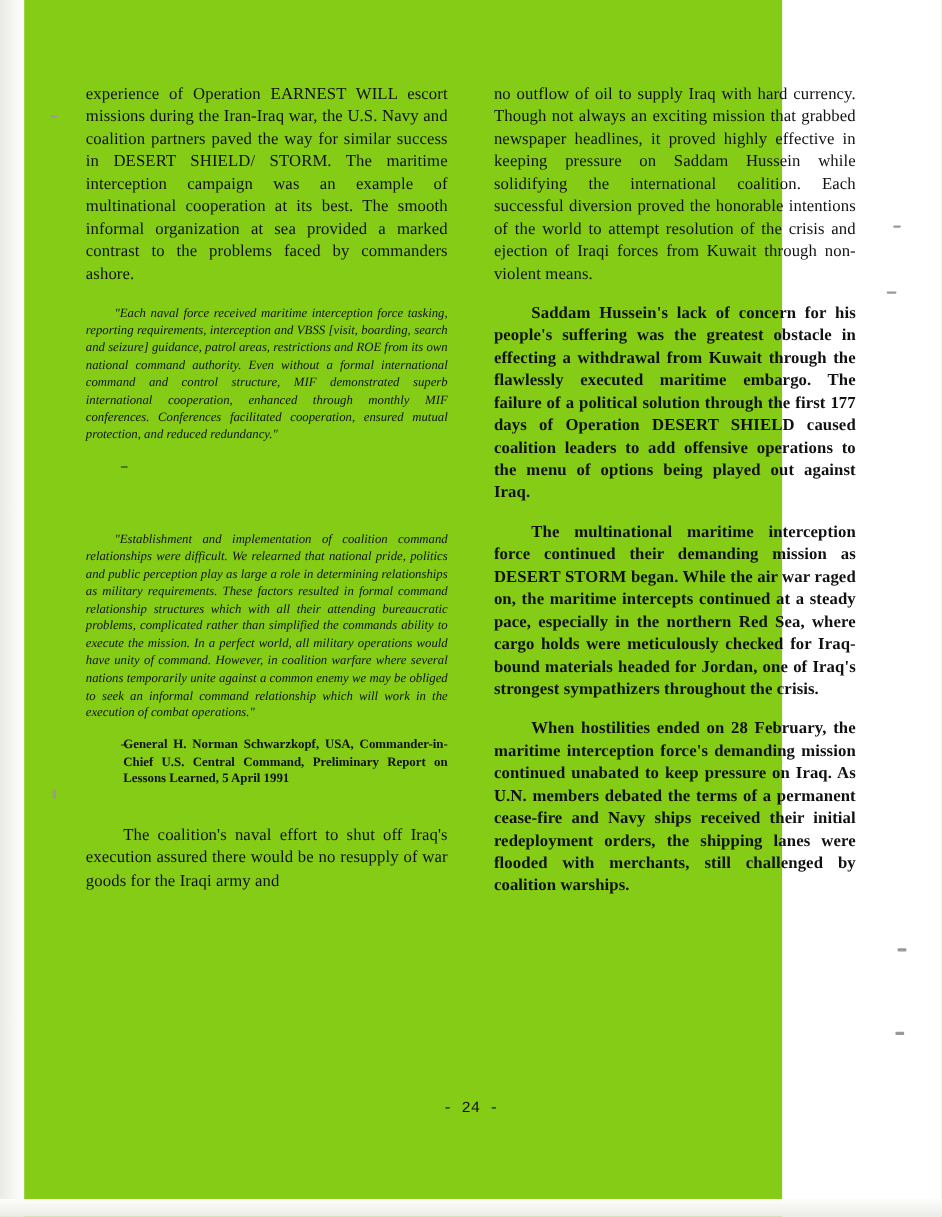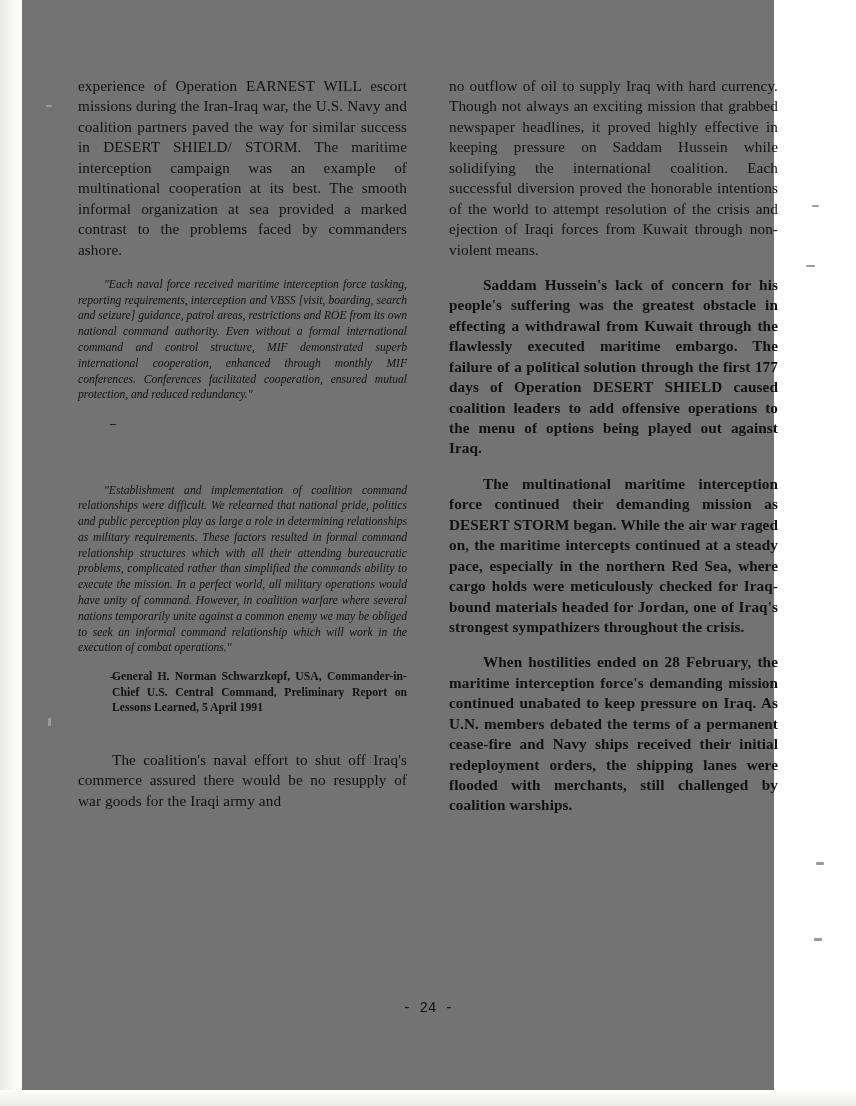--- a/index.html
+++ b/index.html
@@ -11,23 +11,23 @@
     width: 856px;
     height: 1106px;
     position: relative;
     font-family: "Liberation Serif", serif;
     color: #111;
     overflow: hidden;
   }
   .page {
     position: absolute;
     left: 0; top: 0;
-    width: 774px;
+    width: 711px;
     height: 1106px;
-    background: #737373;
+    background: #84cc16;
   }
   .scan-edge-left {
     position: absolute;
     left: 0; top: 0;
     width: 22px; height: 1106px;
     background: linear-gradient(to right, #e9e9e5 0%, #f7f7f4 60%, #fdfdfb 100%);
   }
   .scan-edge-bottom {
     position: absolute;
     left: 0; bottom: 0;
@@ -143,21 +143,21 @@
           <span class="lead">"Establishment and implementation of coalition command relationships were difficult. We relearned that national pride, politics and public perception play as large a role in determining relationships as military requirements. These factors resulted in formal command relationship structures which with all their attending bureaucratic problems, complicated rather than simplified the commands ability to execute the mission. In a perfect world, all military operations would have unity of command. However, in coalition warfare where several nations temporarily unite against a common enemy we may be obliged to seek an informal command relationship which will work in the execution of combat operations."</span>
         </div>
 
         <div class="attrib">
           <span class="dash">–</span>
           <span class="who">General H. Norman Schwarzkopf, USA, Commander-in-Chief U.S. Central Command, Preliminary Report on Lessons Learned, 5 April 1991</span>
         </div>
 
         <div class="gap-lg"></div>
 
-        <p class="body indent">The coalition's naval effort to shut off Iraq's commerce assured there would be no resupply of war goods for the Iraqi army and</p>
+        <p class="body indent">The coalition's naval effort to shut off Iraq's execution assured there would be no resupply of war goods for the Iraqi army and</p>
       </div>
 
       <div class="col">
         <p class="body">no outflow of oil to supply Iraq with hard currency. Though not always an exciting mission that grabbed newspaper headlines, it proved highly effective in keeping pressure on Saddam Hussein while solidifying the international coalition. Each successful diversion proved the honorable intentions of the world to attempt resolution of the crisis and ejection of Iraqi forces from Kuwait through non-violent means.</p>
         <p class="body indent">Saddam Hussein's lack of concern for his people's suffering was the greatest obstacle in effecting a withdrawal from Kuwait through the flawlessly executed maritime embargo. The failure of a political solution through the first 177 days of Operation DESERT SHIELD caused coalition leaders to add offensive operations to the menu of options being played out against Iraq.</p>
         <p class="body indent">The multinational maritime interception force continued their demanding mission as DESERT STORM began. While the air war raged on, the maritime intercepts continued at a steady pace, especially in the northern Red Sea, where cargo holds were meticulously checked for Iraq-bound materials headed for Jordan, one of Iraq's strongest sympathizers throughout the crisis.</p>
         <p class="body indent">When hostilities ended on 28 February, the maritime interception force's demanding mission continued unabated to keep pressure on Iraq. As U.N. members debated the terms of a permanent cease-fire and Navy ships received their initial redeployment orders, the shipping lanes were flooded with merchants, still challenged by coalition warships.</p>
       </div>
 
     </div>

